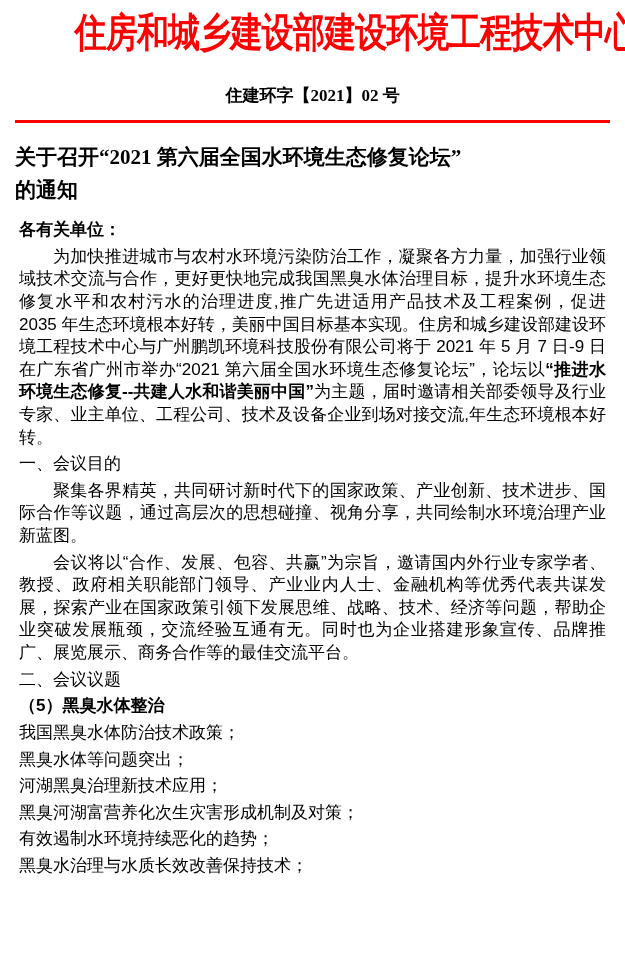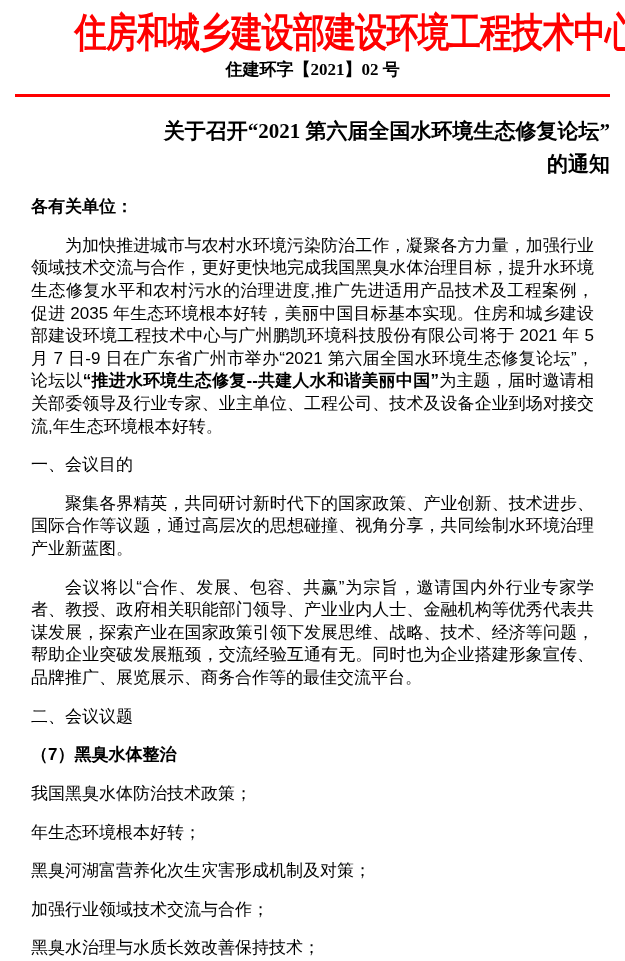--- a/index.html
+++ b/index.html
@@ -24,46 +24,47 @@
     font-size: 40px;
     line-height: 1.3;
     text-align: center;
     white-space: nowrap;
     transform: scaleX(0.80);
     transform-origin: center;
     letter-spacing: -1px;
     font-family: "Liberation Sans", "DejaVu Sans", sans-serif;
   }
   .doc-number {
+    margin-top: 26px;
     text-align: center;
     font-weight: bold;
     font-size: 17px;
     font-family: "Liberation Serif", "DejaVu Serif", serif;
   }
   .red-rule {
     border: none;
     height: 3px;
     background: #ff0000;
     margin: 13px 0 0 0;
   }
   .notice-title {
     margin: 18px 0 13px 0;
-    text-align: right;
+    text-align: left;
     font-weight: bold;
     font-size: 21px;
     line-height: 1.55;
     font-family: "Liberation Serif", "DejaVu Serif", serif;
   }
   .body-text {
     font-size: 17px;
     line-height: 1.33;
     text-align: justify;
   }
   .body-text p {
-    margin: 16px;
+    margin: 4px;
     padding: 0;
   }
   .indent { text-indent: 2em; }
   .bold { font-weight: bold; }
   .salutation { font-weight: bold; }
   .section-heading { font-weight: normal; }
   .topic-group-heading { font-weight: bold; }
 </style>
 </head>
 <body>
@@ -89,22 +90,23 @@
     <p class="indent"><span>为加快推进城市与农村水环境污染防治工作，凝聚各方力量，加强行业领域技术交流与合作，更好更快地完成我国黑臭水体治理目标，提升水环境生态修复水平和农村污水的治理进度,推广先进适用产品技术及工程案例，促进 2035 年生态环境根本好转，美丽中国目标基本实现。住房和城乡建设部建设环境工程技术中心与广州鹏凯环境科技股份有限公司将于 2021 年 5 月 7 日-9 日在广东省广州市举办“2021 第六届全国水环境生态修复论坛”，论坛以</span><span class="bold">“推进水环境生态修复--共建人水和谐美丽中国”</span><span>为主题，届时邀请相关部委领导及行业专家、业主单位、工程公司、技术及设备企业到场对接交流,年生态环境根本好转。</span></p>
 
     <p class="section-heading">一、会议目的</p>
 
     <p class="indent">聚集各界精英，共同研讨新时代下的国家政策、产业创新、技术进步、国际合作等议题，通过高层次的思想碰撞、视角分享，共同绘制水环境治理产业新蓝图。</p>
 
     <p class="indent">会议将以“合作、发展、包容、共赢”为宗旨，邀请国内外行业专家学者、教授、政府相关职能部门领导、产业业内人士、金融机构等优秀代表共谋发展，探索产业在国家政策引领下发展思维、战略、技术、经济等问题，帮助企业突破发展瓶颈，交流经验互通有无。同时也为企业搭建形象宣传、品牌推广、展览展示、商务合作等的最佳交流平台。</p>
 
     <p class="section-heading">二、会议议题</p>
 
-    <p class="topic-group-heading">（7）黑臭水体整治</p>
+    <p class="topic-group-heading">（5）黑臭水体整治</p>
 
     <p>我国黑臭水体防治技术政策；</p>
-    <p>年生态环境根本好转；</p>
+    <p>黑臭水体等问题突出；</p>
+    <p>河湖黑臭治理新技术应用；</p>
     <p>黑臭河湖富营养化次生灾害形成机制及对策；</p>
-    <p>加强行业领域技术交流与合作；</p>
+    <p>有效遏制水环境持续恶化的趋势；</p>
     <p>黑臭水治理与水质长效改善保持技术；</p>
 
   </div>
 </div>
 
 </body></html>

